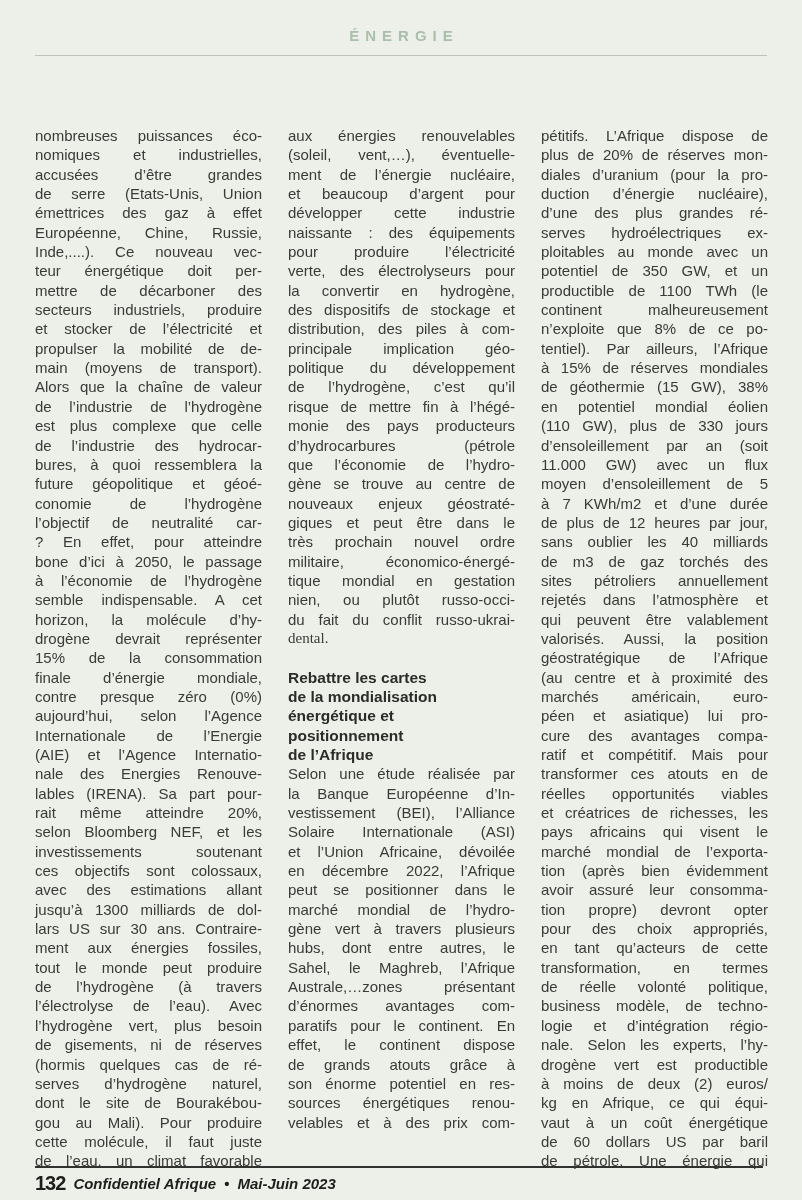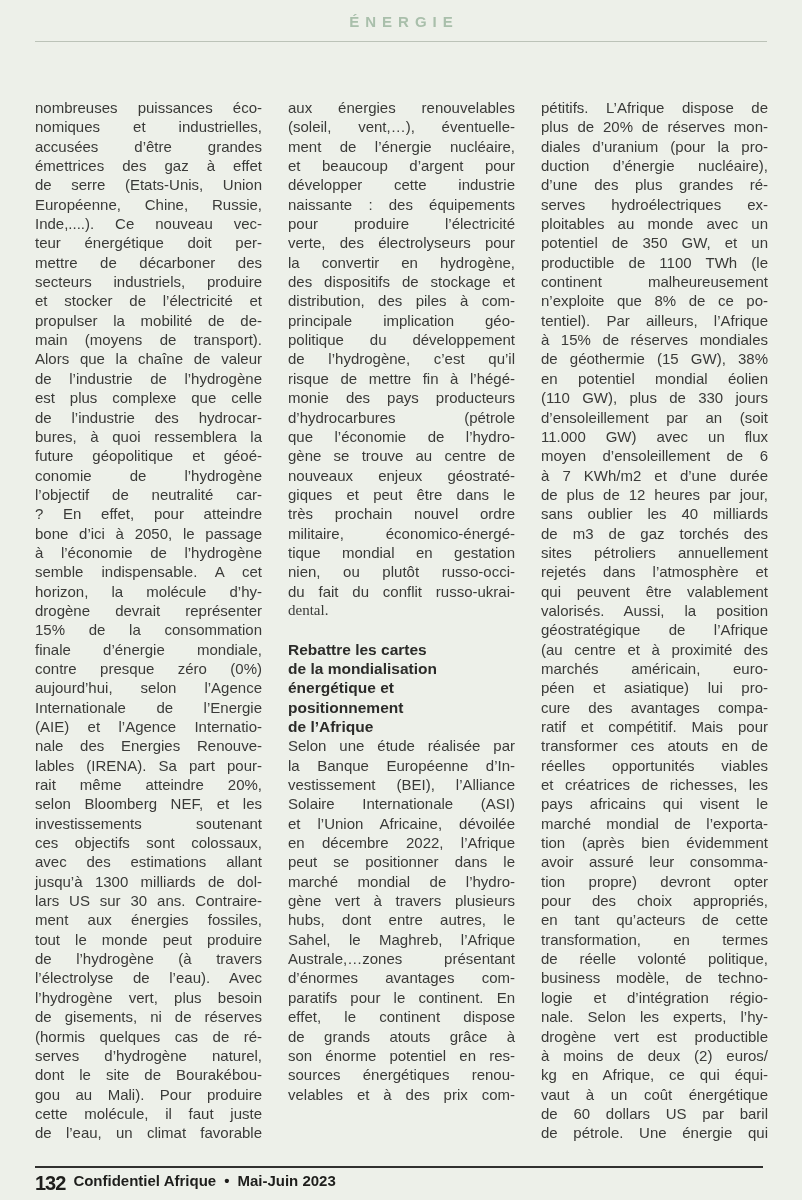--- a/index.html
+++ b/index.html
@@ -13,38 +13,38 @@
   }
   *{margin:0;padding:0;box-sizing:border-box;}
   html,body{width:802px;height:1200px;}
   body{
     background:var(--background);
     font-family:"Liberation Sans", sans-serif;
     position:relative;
     overflow:hidden;
   }
   .page{width:802px;height:1200px;position:relative;}
-  .page-header{padding-top:13px;text-align:center;}
+  .page-header{padding-top:27px;text-align:center;}
   .header-title{
     display:inline-block;
     font-size:15px;
     font-weight:bold;
     letter-spacing:6px;
     text-indent:6px;
     color:var(--header-text);
   }
   .header-rule{
     margin:10px 35px 0 35px;
     height:1px;
     background:var(--header-rule);
   }
   .columns{
     display:flex;
     gap:26px;
-    margin:56px 34px 0 35px;
+    margin:70px 34px 0 35px;
   }
   .column{
     flex:1;
     min-width:0;
     color:var(--body-text);
     font-size:15px;
     line-height:19.35px;
   }
   .line{
     text-align:justify;
@@ -69,32 +69,33 @@
     right:39px;
     top:1166px;
   }
   .footer-rule{
     height:2px;
     background:var(--footer-rule);
   }
   .footer-text{
     margin-top:4px;
     display:flex;
-    align-items:flex-start;
+    align-items:center;
     gap:8px;
     color:var(--footer-text);
   }
   .page-number{
     font-size:20px;
     font-weight:800;
     letter-spacing:-1px;
   }
   .footer-label{
     font-size:15px;
     font-weight:700;
+    font-style:italic;
   }
   .footer-sep{
     font-size:15px;
     font-weight:700;
   }
 </style>
 </head>
 <body>
 
 <div class="page">
@@ -102,22 +103,22 @@
   <header class="page-header">
     <div class="header-title">ÉNERGIE</div>
     <div class="header-rule"></div>
   </header>
 
   <main class="columns">
     <div class="column">
         <div class="line">nombreuses puissances éco-</div>
         <div class="line">nomiques et industrielles,</div>
         <div class="line">accusées d’être grandes</div>
+        <div class="line">de serre (Etats-Unis, Union</div>
         <div class="line">émettrices des gaz à effet</div>
-        <div class="line">de serre (Etats-Unis, Union</div>
         <div class="line">Européenne, Chine, Russie,</div>
         <div class="line">Inde,....). Ce nouveau vec-</div>
         <div class="line">teur énergétique doit per-</div>
         <div class="line">mettre de décarboner des</div>
         <div class="line">secteurs industriels, produire</div>
         <div class="line">et stocker de l’électricité et</div>
         <div class="line">propulser la mobilité de de-</div>
         <div class="line">main (moyens de transport).</div>
         <div class="line">Alors que la chaîne de valeur</div>
         <div class="line">de l’industrie de l’hydrogène</div>
@@ -227,21 +228,21 @@
         <div class="line">productible de 1100 TWh (le</div>
         <div class="line">continent malheureusement</div>
         <div class="line">n’exploite que 8% de ce po-</div>
         <div class="line">tentiel). Par ailleurs, l’Afrique</div>
         <div class="line">à 15% de réserves mondiales</div>
         <div class="line">de géothermie (15 GW), 38%</div>
         <div class="line">en potentiel mondial éolien</div>
         <div class="line">(110 GW), plus de 330 jours</div>
         <div class="line">d’ensoleillement par an (soit</div>
         <div class="line">11.000 GW) avec un flux</div>
-        <div class="line">moyen d’ensoleillement de 6</div>
+        <div class="line">moyen d’ensoleillement de 5</div>
         <div class="line">à 7 KWh/m2 et d’une durée</div>
         <div class="line">de plus de 12 heures par jour,</div>
         <div class="line">sans oublier les 40 milliards</div>
         <div class="line">de m3 de gaz torchés des</div>
         <div class="line">sites pétroliers annuellement</div>
         <div class="line">rejetés dans l’atmosphère et</div>
         <div class="line">qui peuvent être valablement</div>
         <div class="line">valorisés. Aussi, la position</div>
         <div class="line">géostratégique de l’Afrique</div>
         <div class="line">(au centre et à proximité des</div>

